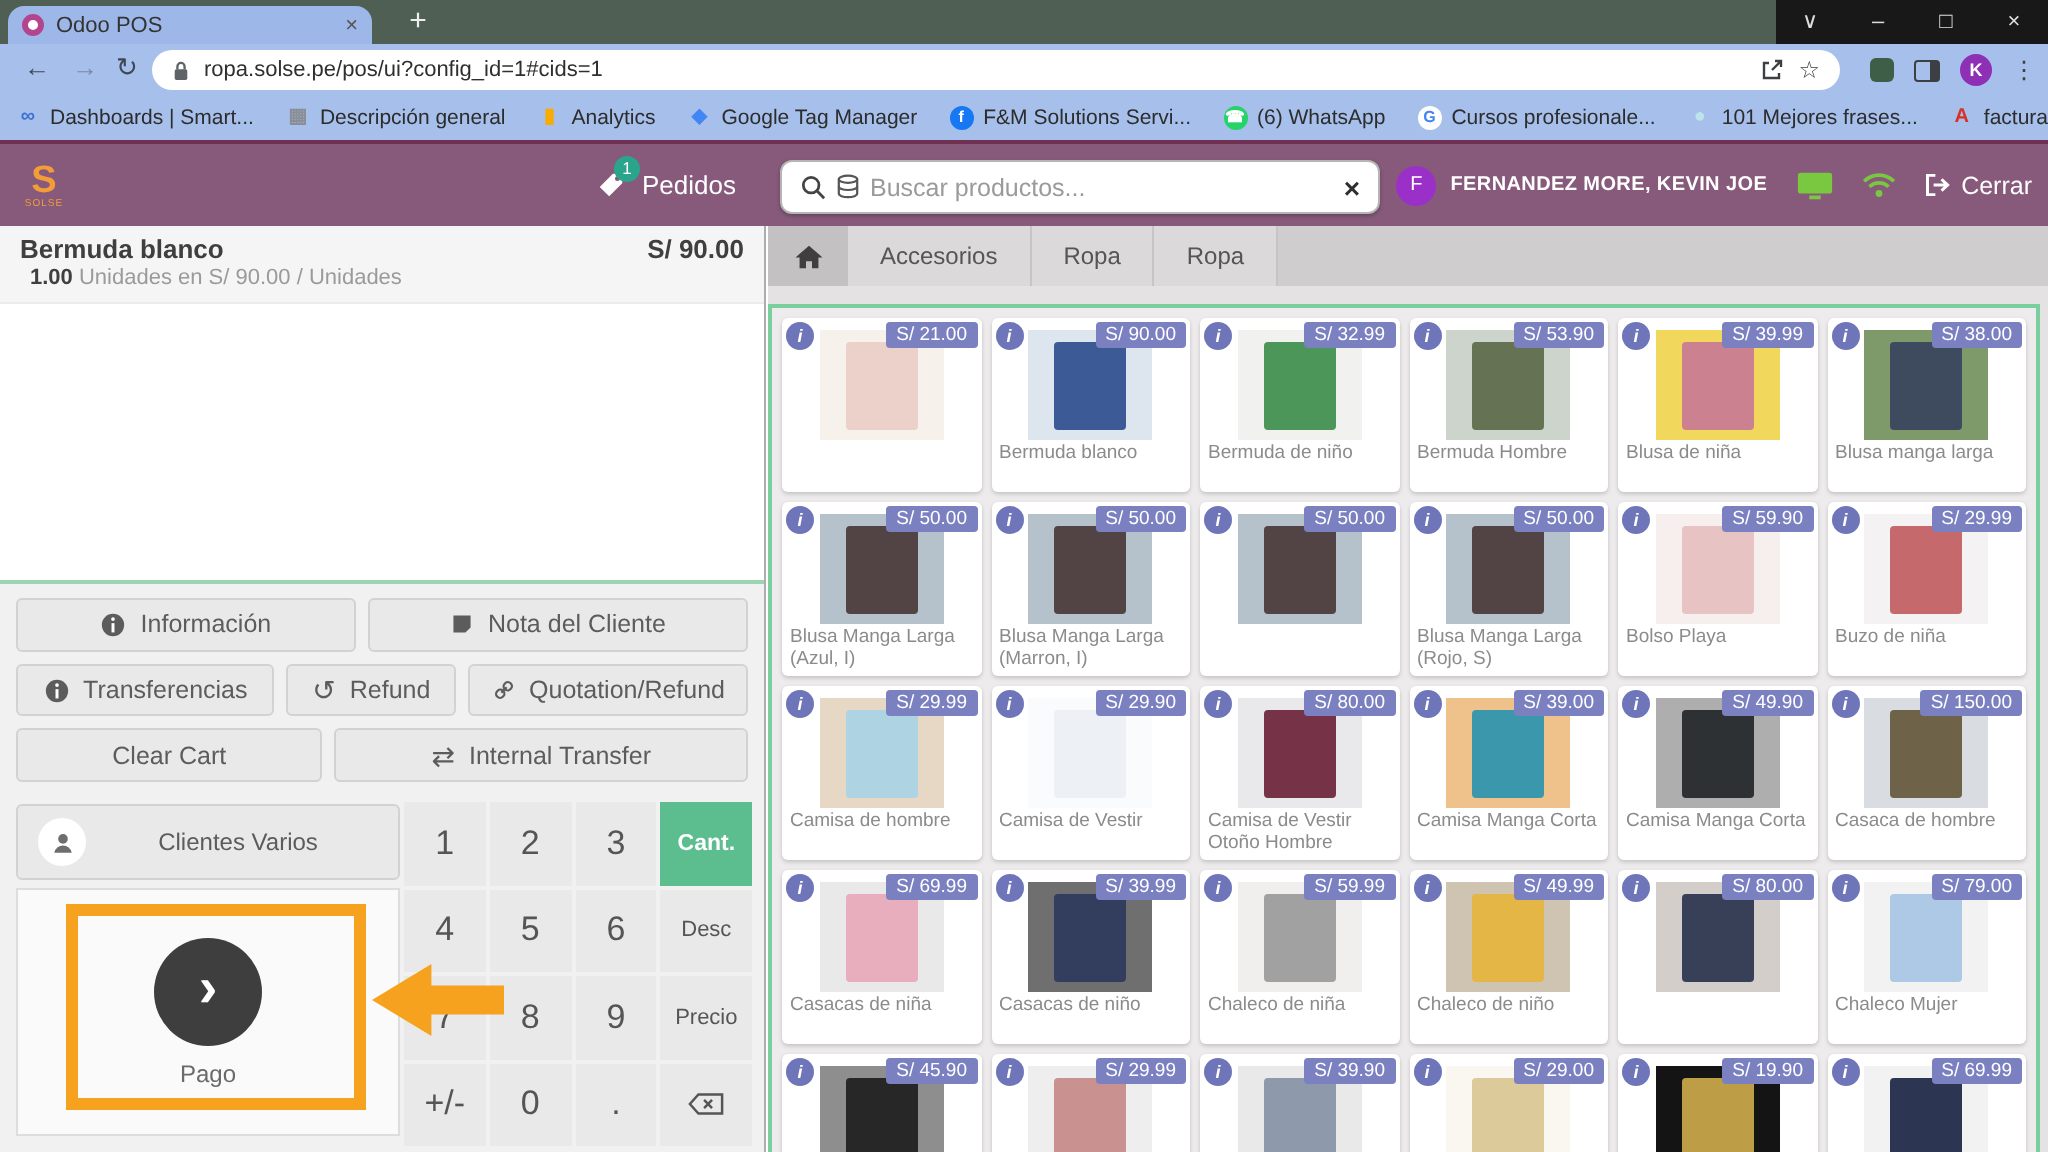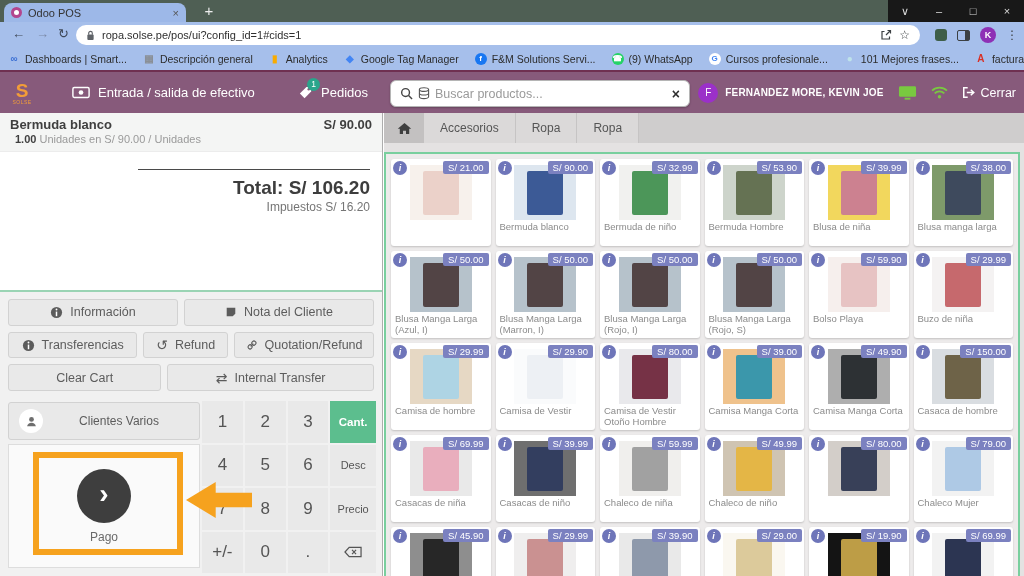--- a/index.html
+++ b/index.html
@@ -162,21 +162,21 @@
     <span class="bm-label">Google Tag Manager</span>
   </span>
 
   <span class="bookmark">
     <span class="fav round" style="color: rgb(255, 255, 255); background: rgb(24, 119, 242);">f</span>
     <span class="bm-label">F&amp;M Solutions Servi...</span>
   </span>
 
   <span class="bookmark">
     <span class="fav round" style="color: rgb(255, 255, 255); background: rgb(37, 211, 102);">☎</span>
-    <span class="bm-label">(9) WhatsApp</span>
+    <span class="bm-label">(6) WhatsApp</span>
   </span>
 
   <span class="bookmark">
     <span class="fav round" style="color: rgb(66, 133, 244); background: rgb(255, 255, 255);">G</span>
     <span class="bm-label">Cursos profesionale...</span>
   </span>
 
   <span class="bookmark">
     <span class="fav" style="color: rgb(191, 227, 234);">●</span>
     <span class="bm-label">101 Mejores frases...</span>
@@ -187,27 +187,20 @@
     <span class="bm-label">facturación electrón...</span>
   </span>
 </span>
 
 </div>
 
 <div class="pos-header">
   <div class="logo">
     <span class="logo-s">S</span>
     <span class="logo-sub">SOLSE</span>
-  </div>
-  <div class="cash-btn">
-    <svg width="18" height="13" viewBox="0 0 20 14">
-        <rect x="1" y="1.5" width="18" height="11" rx="1.5" fill="none" stroke="#fff" stroke-width="1.6"></rect>
-        <circle cx="10" cy="7" r="2.6" fill="#fff"></circle>
-      </svg>
-    <span>Entrada / salida de efectivo</span>
   </div>
   <div class="orders-btn">
     <span class="orders-ic-wrap">
       <svg width="15" height="15" viewBox="0 0 16 16">
           <path d="M2 9 L7 14 L14 7 L14 2 L9 2 Z" fill="#fff"></path>
           <circle cx="11.4" cy="4.6" r="1.3" fill="#875a7b"></circle>
         </svg>
       <span class="orders-badge">1</span>
     </span>
     <span>Pedidos</span>
@@ -252,25 +245,20 @@
 <div class="left-panel">
   <div class="order-line">
     <div class="ol-row1">
       <span>Bermuda blanco</span>
       <span>S/ 90.00</span>
     </div>
     <div class="ol-row2">
       <span class="ol-qty">1.00</span>
       <span>Unidades en S/ 90.00 / Unidades</span>
     </div>
-  </div>
-  <div class="summary">
-    <div class="summary-rule"></div>
-    <div class="total">Total: S/ 106.20</div>
-    <div class="taxes">Impuestos S/ 16.20</div>
   </div>
 
   <div class="controls">
     <div class="ctl-row">
       <div class="ctl-btn" style="flex:1">
         <svg width="13" height="13" viewBox="0 0 14 14">
             <circle cx="7" cy="7" r="6" fill="#5c5c5c"></circle>
             <rect x="6.2" y="6" width="1.6" height="5" fill="#fff"></rect>
             <circle cx="7" cy="3.8" r="1" fill="#fff"></circle>
           </svg>
@@ -505,21 +493,20 @@
         </div>
     <div class="p-name">Blusa Manga Larga (Marron, I)</div>
   </div>
 
   <div class="card">
     <span class="p-info">i</span>
     <span class="p-price">S/ 50.00</span>
     <div class="p-img" style="background: rgb(182, 194, 203);">
           <div class="p-fig" style="background: rgb(74, 58, 58);"></div>
         </div>
-    <div class="p-name">Blusa Manga Larga (Rojo, I)</div>
   </div>
 
   <div class="card">
     <span class="p-info">i</span>
     <span class="p-price">S/ 50.00</span>
     <div class="p-img" style="background: rgb(182, 194, 203);">
           <div class="p-fig" style="background: rgb(74, 58, 58);"></div>
         </div>
     <div class="p-name">Blusa Manga Larga (Rojo, S)</div>
   </div>

